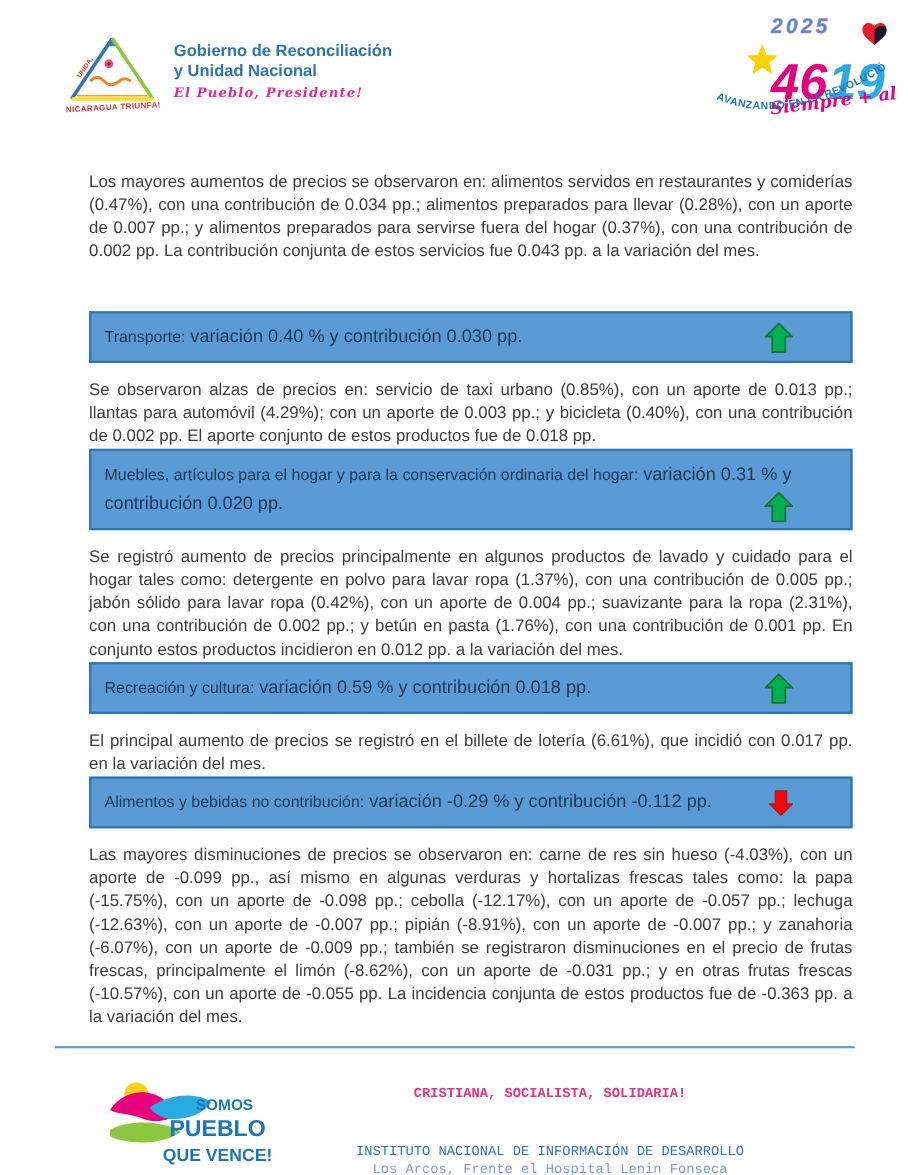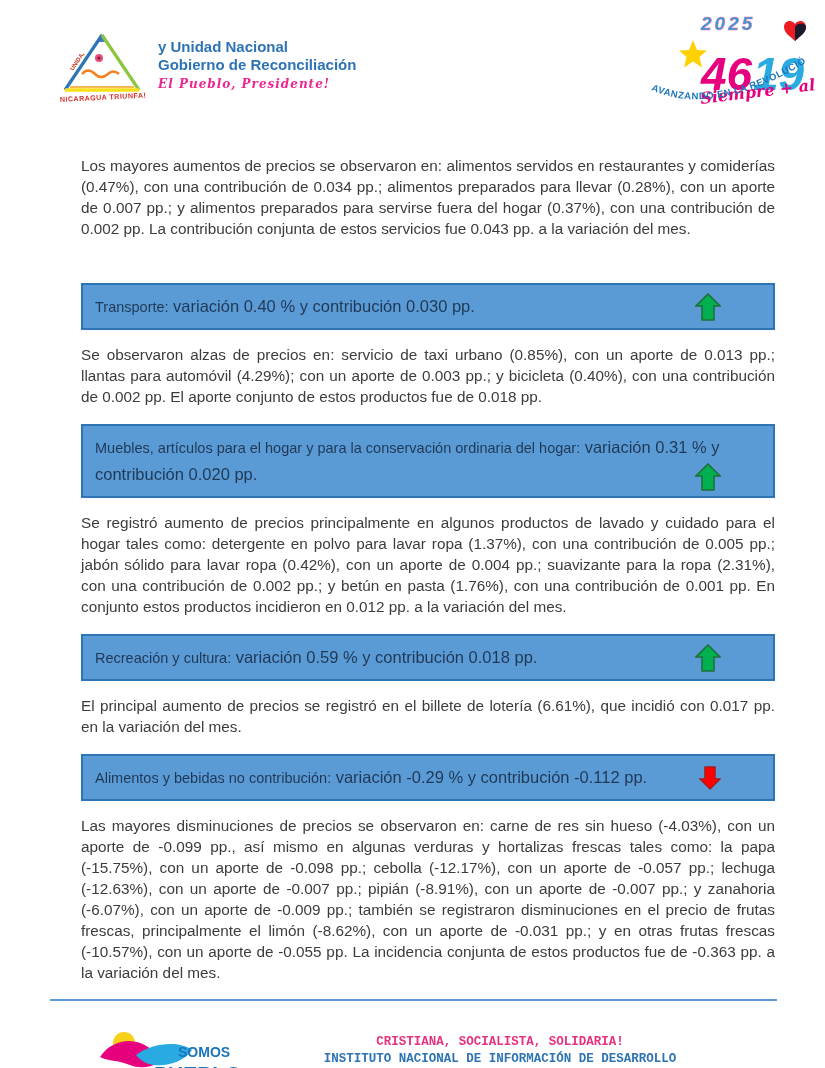--- a/index.html
+++ b/index.html
@@ -28,40 +28,40 @@
   .anniv-logo{position:absolute;right:10px;top:6px;}
 
   
   main{padding:0 50px 0 81px;}
   p.body-par{
     margin-top:14px;color:var(--body-text);font-size:15.3px;line-height:21px;
     text-align:justify;
   }
   p.first{margin-top:37px;}
   .banner{
-    position:relative;margin-top:17px;background:var(--banner-fill);
+    position:relative;margin-top:1px;background:var(--banner-fill);
     border:2px solid var(--banner-border);padding:8px 12px;
     color:var(--banner-text);line-height:26px;
   }
   .banner.big-gap{margin-top:44px;}
   .banner .cat{font-size:14.5px;}
   .banner .det{font-size:16.5px;}
   .trend-arrow{position:absolute;right:52px;top:50%;transform:translateY(-50%);line-height:0;}
   .banner.two-line .trend-arrow{top:auto;bottom:5px;transform:none;}
 
   
   .divider{margin:16px 48px 0 50px;border-top:2.5px solid var(--divider);}
   footer{position:relative;height:135px;}
   .footer-logo{position:absolute;left:92px;top:24px;}
   .footer-text{
     position:absolute;left:278px;top:33px;width:444px;text-align:center;
     font-family:"Liberation Mono",monospace;font-size:12.5px;line-height:16.5px;
   }
   .f-motto{color:var(--accent-pink);font-weight:bold;}
-  .f-inst{color:var(--accent-blue);font-weight:bold;}
+  .f-inst{color:var(--accent-blue);font-weight:normal;margin-top:36px;}
   .f-addr,.f-phone{color:var(--light-blue);}
 </style>
 </head>
 <body>
 
 <div class="page">
 
   <header>
     <div class="gov-logo">
       <svg width="100" height="88" viewBox="0 0 100 88">
@@ -70,22 +70,22 @@
         <line x1="50" y1="7" x2="87" y2="62" stroke="#8CC63F" stroke-width="3.2"></line>
         <line x1="13" y1="62" x2="87" y2="62" stroke="#F7E017" stroke-width="3.4"></line>
         <line x1="18" y1="59" x2="82" y2="59" stroke="#F9A11B" stroke-width="1.4"></line>
         <circle cx="47" cy="30" r="4" fill="#E94F7B"></circle>
         <circle cx="47" cy="30" r="1.6" fill="#7B1E3B"></circle>
         <path d="M30,46 q6,-7 13,0 q6,6 13,0 q5,-5 11,0" fill="none" stroke="#F58220" stroke-width="2.6"></path>
         <text x="21" y="43" font-size="6" fill="#C23B22" font-weight="bold" transform="rotate(-56 21 43)">UNIDA,</text>
         <text x="8" y="74" font-size="7.2" fill="#D0342C" font-weight="bold" letter-spacing="0.4" transform="rotate(-3 8 74)">NICARAGUA TRIUNFA!</text>
       </svg>
       <div class="gov-text">
+        <div class="gov-line">Gobierno de Reconciliación</div>
         <div class="gov-line">y Unidad Nacional</div>
-        <div class="gov-line">Gobierno de Reconciliación</div>
         <div class="gov-slogan">El Pueblo, Presidente!</div>
       </div>
     </div>
 
     <div class="anniv-logo">
       <svg width="172" height="110" viewBox="0 0 172 110">
         <defs>
           <path id="arcp" d="M 8,84 Q 72,112 164,56" fill="none"></path>
         </defs>
         <text x="58" y="24" font-size="19" font-weight="bold" font-style="italic" fill="#2E9BD6" stroke="#F06EAA" stroke-width="0.5" letter-spacing="3">2025</text>

